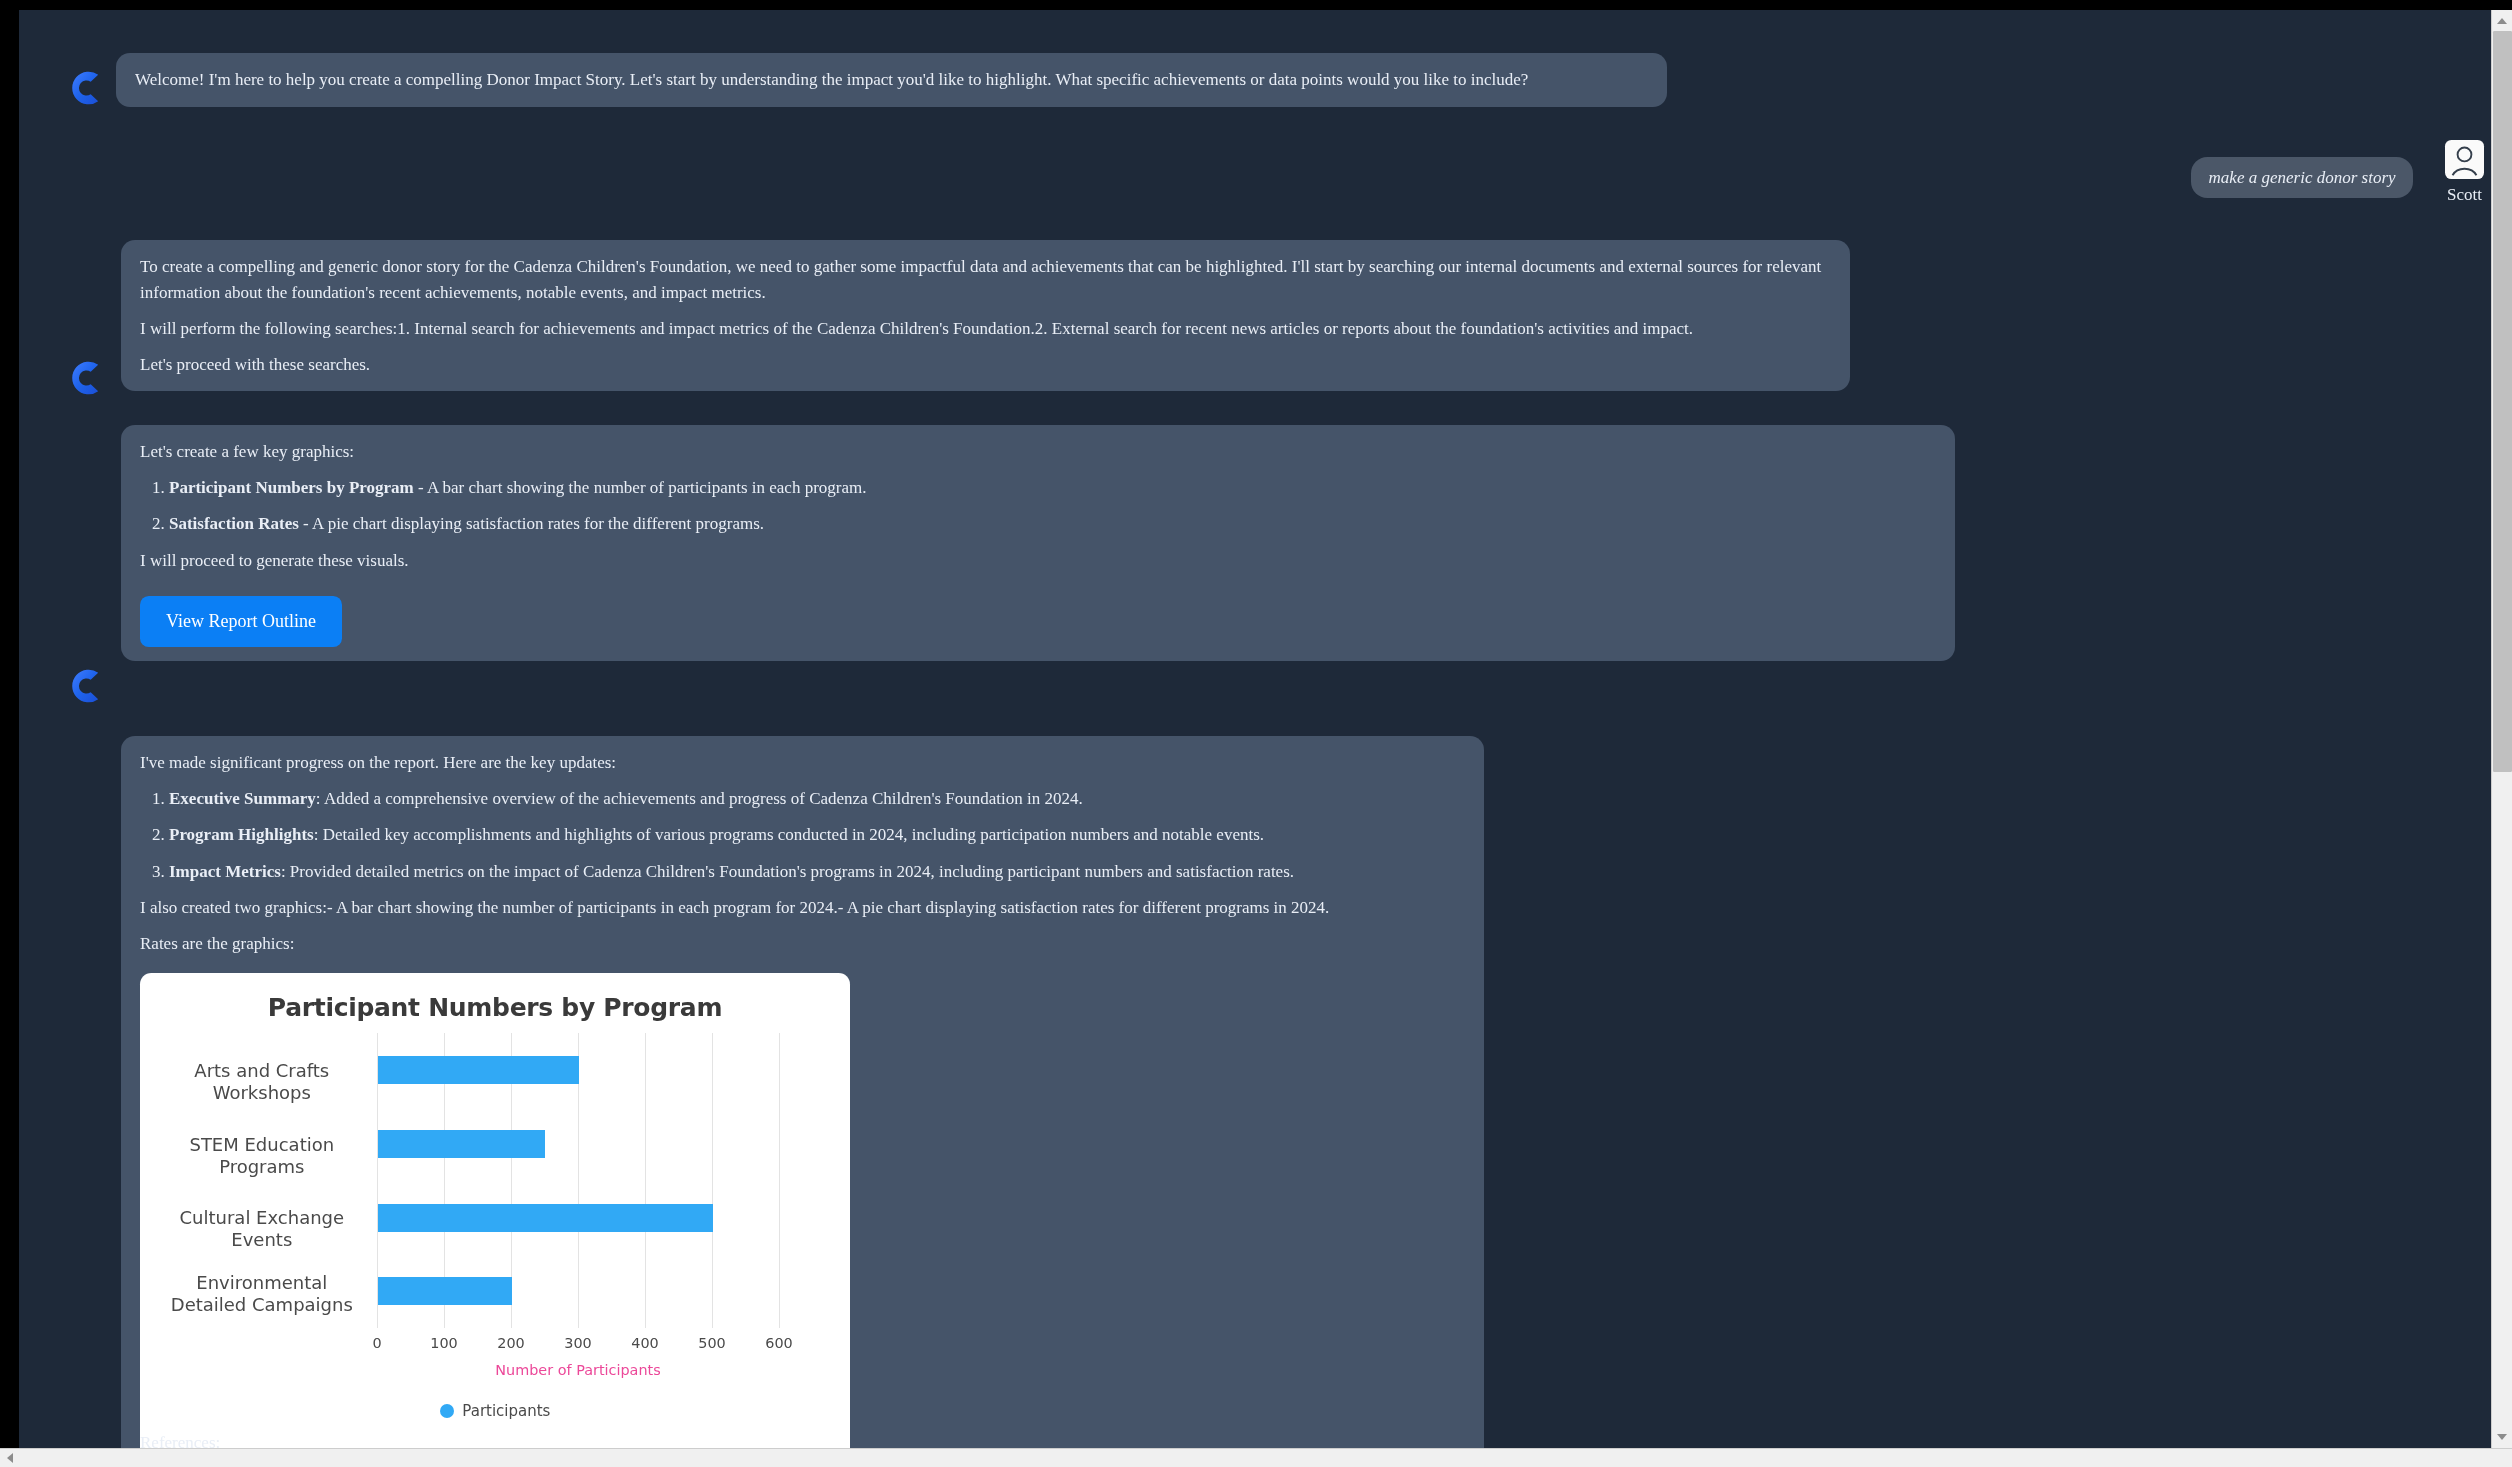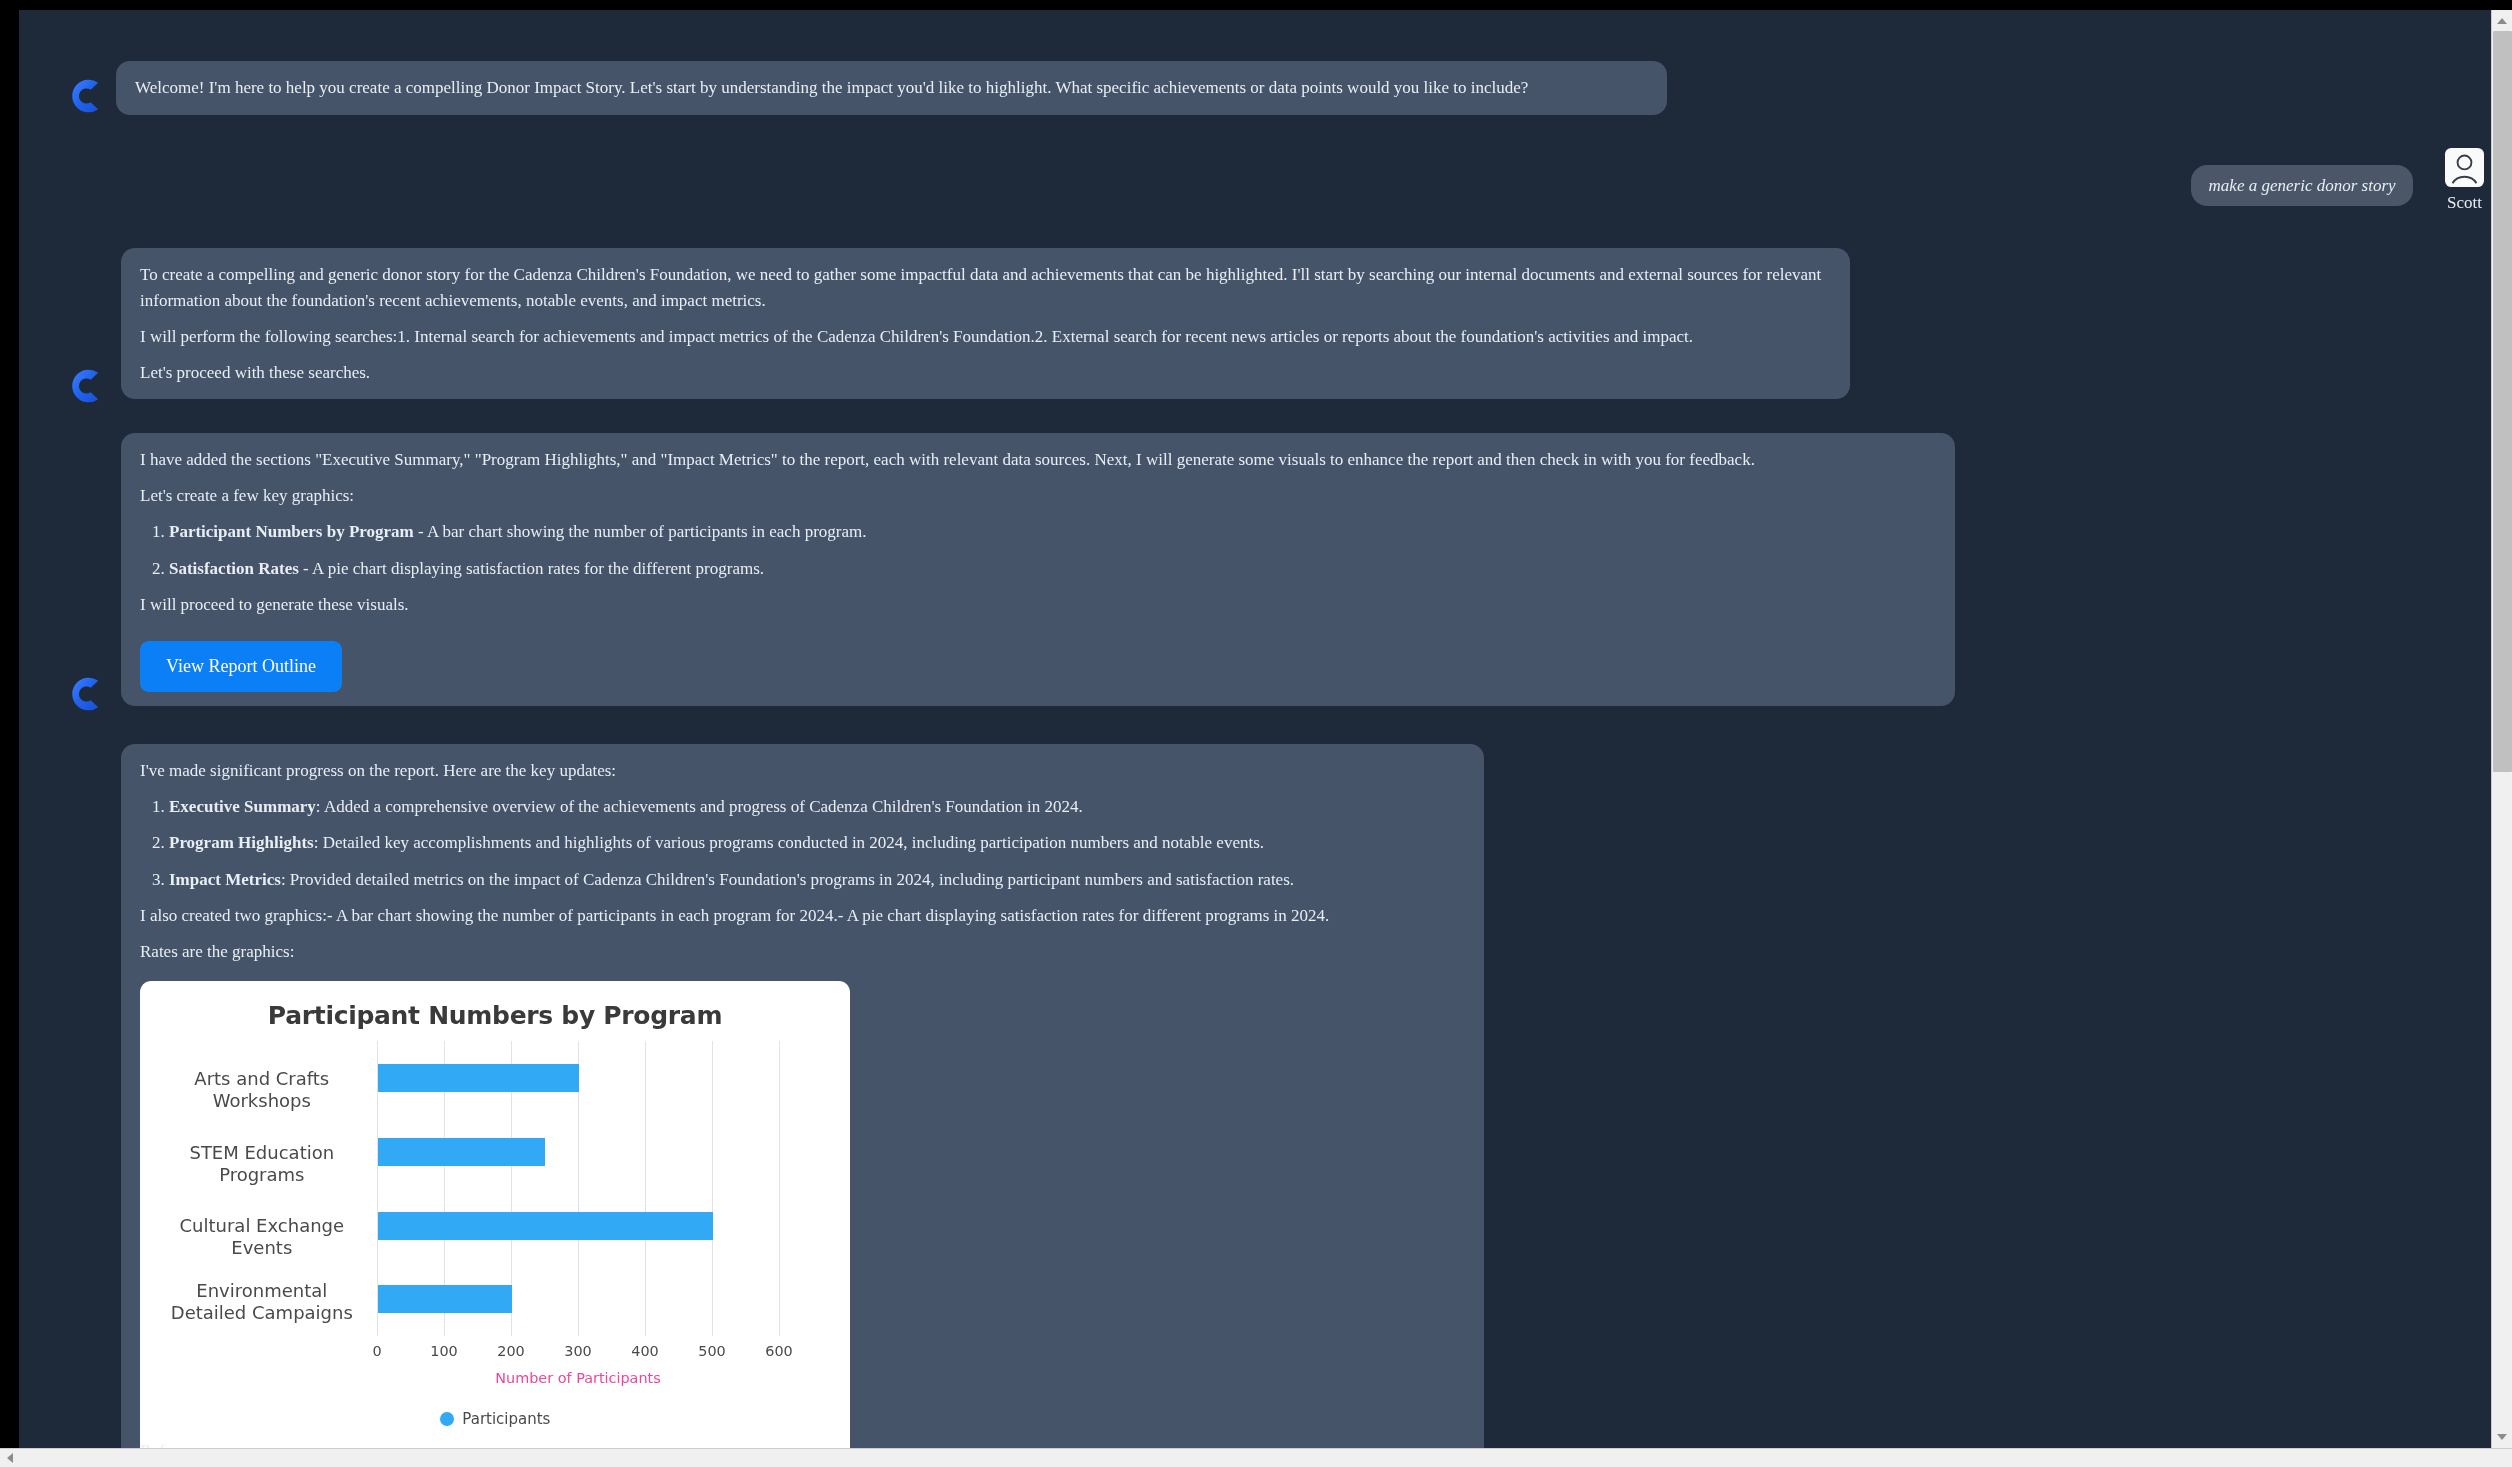--- a/index.html
+++ b/index.html
@@ -17,21 +17,21 @@
   
   .viewport {
     position: absolute;
     left: 19px; top: 10px;
     width: 2472px; height: 1438px;
     background: #1e2939;
     overflow: hidden;
   }
   .chat-scroll {
     position: absolute;
-    left: 0; top: 12px;
+    left: 0; top: 4px;
     width: 2453px; height: 1438px;
     padding: 0;
   }
   .c-logo-wrap {
     position: absolute;
     width: 44px; height: 44px;
   }
   .c-logo-wrap svg { display:block; width:44px; height:44px; }
 
   
@@ -273,21 +273,20 @@
         <p>I will perform the following searches:1. Internal search for achievements and impact metrics of the Cadenza Children's Foundation.2. External search for recent news articles or reports about the foundation's activities and impact.</p>
         <p>Let's proceed with these searches.</p>
       </div>
 
       <div class="c-logo-wrap" style="left:44px; top:650px;">
         <svg viewBox="0 0 70 70" xmlns="http://www.w3.org/2000/svg">
           <path d="M56 14 A26 26 0 1 0 56 56 L44 45 A12 12 0 1 1 44 25 Z" fill="url(#cg1)"></path>
         </svg>
       </div>
       <div class="bubble" style="left:102px; top:411px; width:1834px;">
-        <p>I have added the sections "Executive Summary," "Program Highlights," and "Impact Metrics" to the report, each with relevant data sources. Next, I will generate some visuals to enhance the report and then check in with you for feedback.</p>
         <p>Let's create a few key graphics:</p>
         <ol>
           <li><b>Participant Numbers by Program</b><span> - A bar chart showing the number of participants in each program.</span></li>
           <li><b>Satisfaction Rates</b><span> - A pie chart displaying satisfaction rates for the different programs.</span></li>
         </ol>
         <p>I will proceed to generate these visuals.</p>
         <button class="action-btn">View Report Outline</button>
       </div>
 
       <div class="bubble" style="left:102px; top:722px; width:1363px; padding-bottom:25px;">

